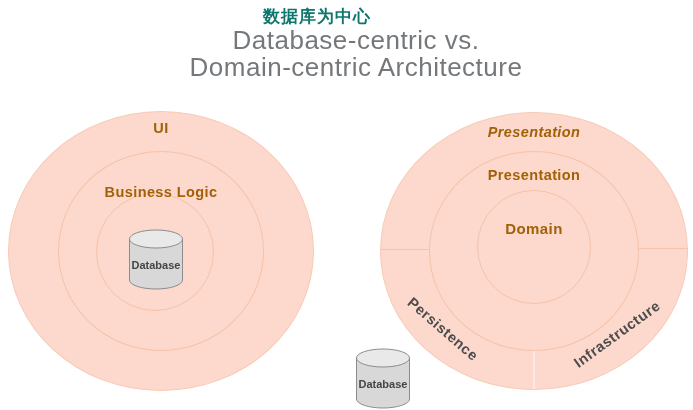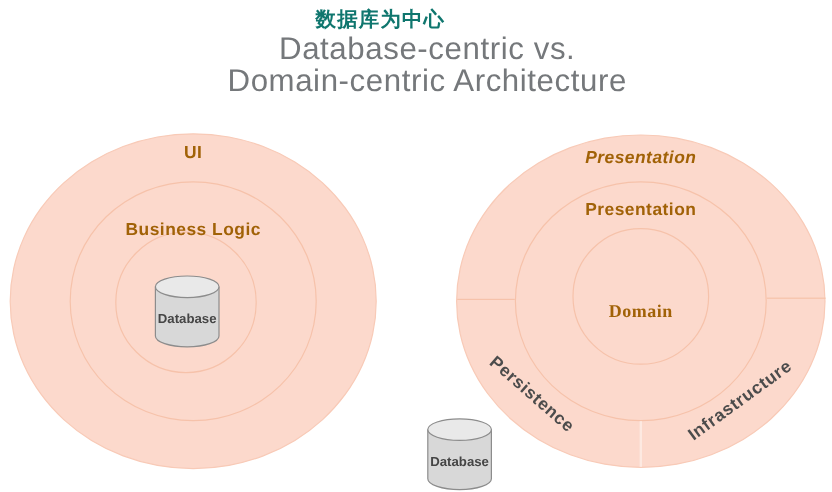--- a/index.html
+++ b/index.html
@@ -29,21 +29,21 @@
   .right .ellipse.inner{left:97px;top:78px;width:114px;height:114px;}
   .ring-label{
     position:absolute;left:0;width:100%;text-align:center;
     font-size:14.5px;font-weight:700;color:#a16207;letter-spacing:0.4px;
   }
   .left .lbl-outer{top:9px;}
   .left .lbl-middle{top:53px;margin-top:20px;}
   .left .lbl-inner{top:98px;}
   .right .lbl-outer{top:12px;font-style:italic;}
   .right .lbl-middle{top:55px;}
-  .right .lbl-center{top:140px;font-size:15px;font-family:Liberation Serif, serif;}
+  .right .lbl-center{top:108px;font-size:15px;}
   .seg-label{
     position:absolute;font-size:14.5px;font-weight:700;color:#4c4c4c;
     letter-spacing:0.6px;text-align:center;white-space:nowrap;
   }
   .seg-label.persistence{left:13px;top:209px;width:100px;transform:rotate(41deg);}
   .seg-label.infrastructure{left:177px;top:214px;width:120px;transform:rotate(-36deg);}
   .divider{position:absolute;}
   .divider.h{height:1px;background:#f6c2aa;}
   .divider.left-h{left:1px;top:137px;width:48px;}
   .divider.right-h{left:259px;top:136px;width:49px;}

